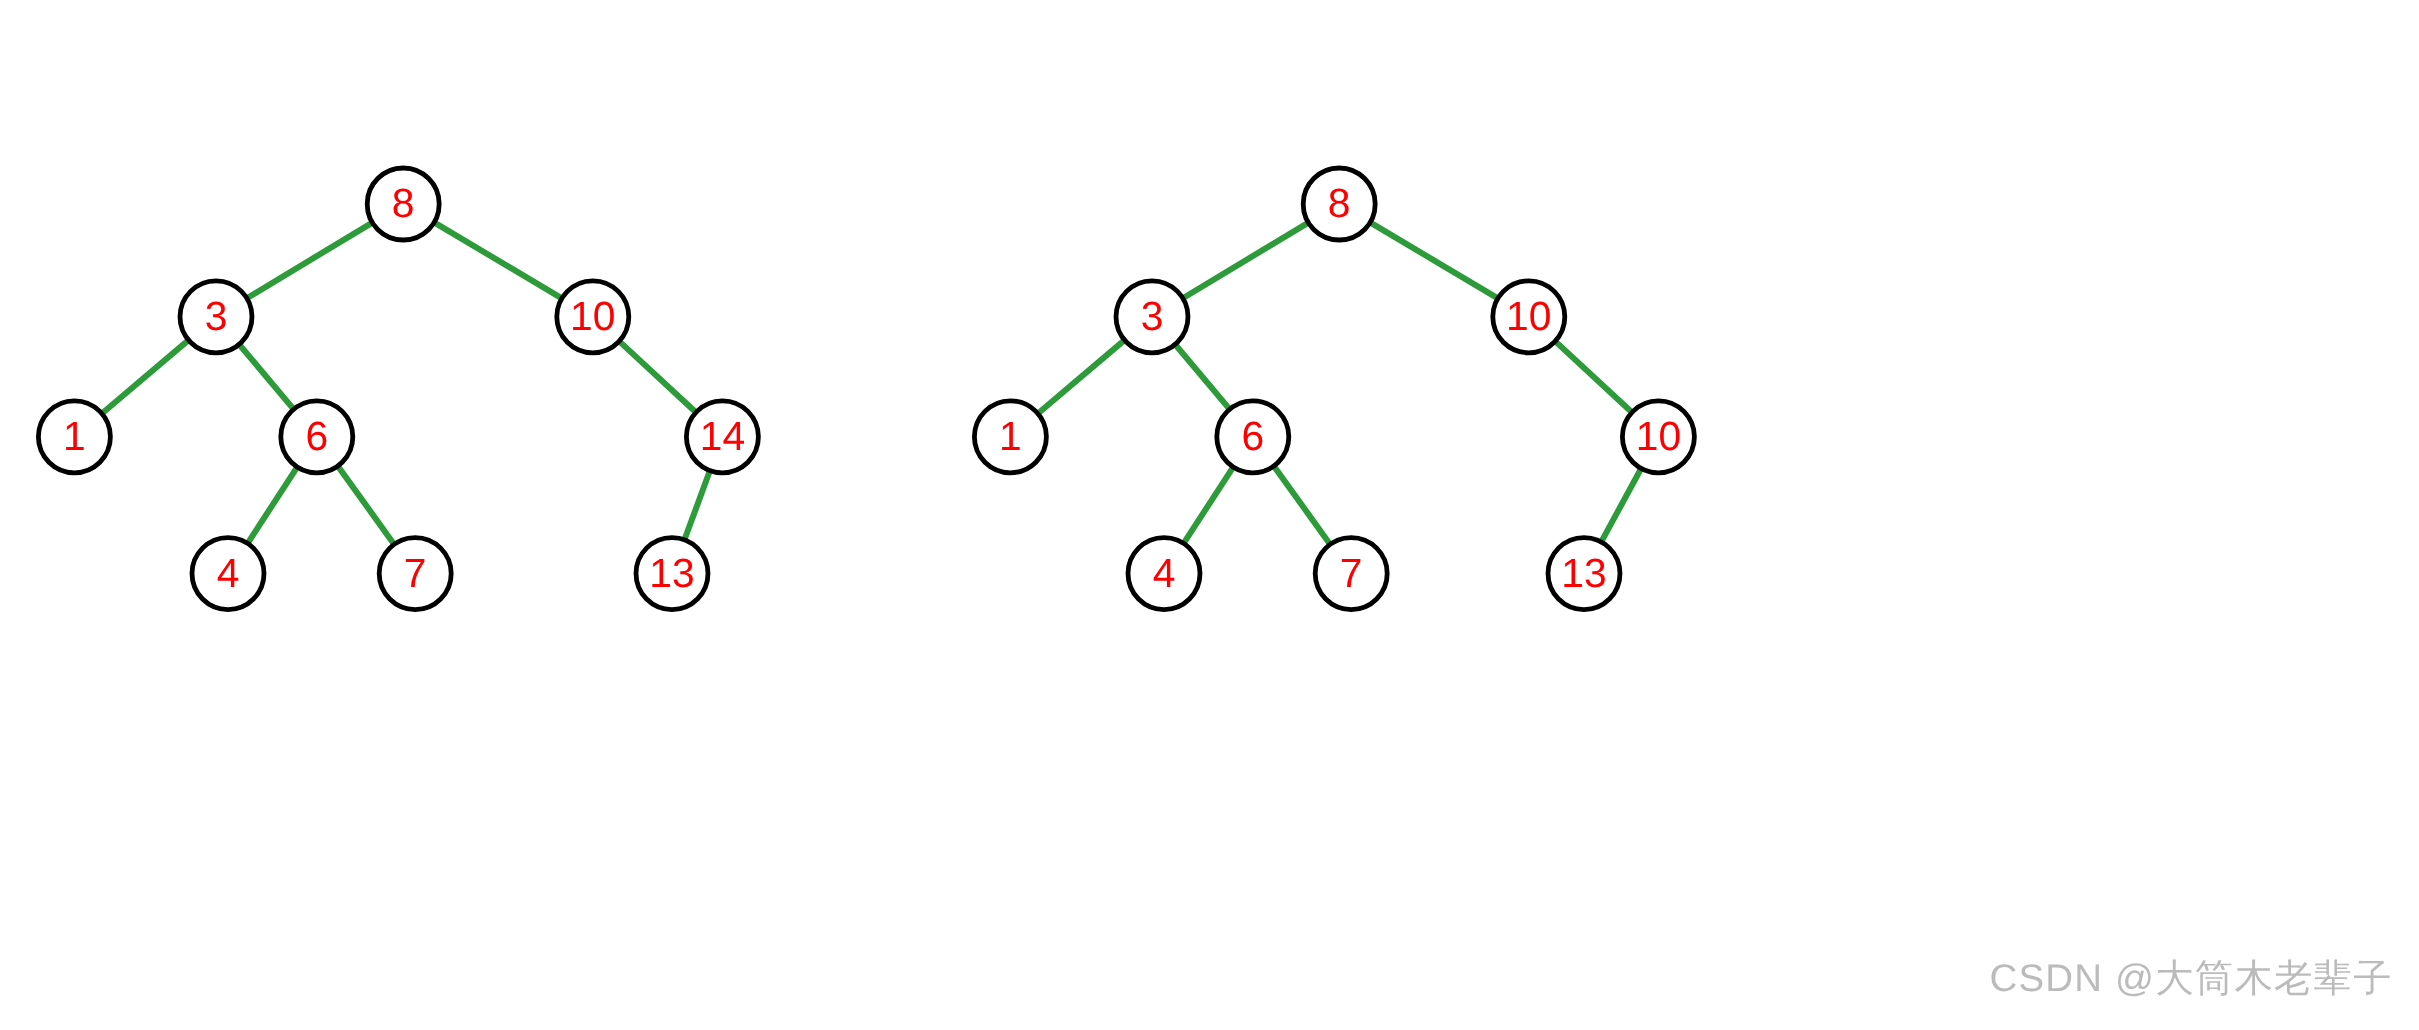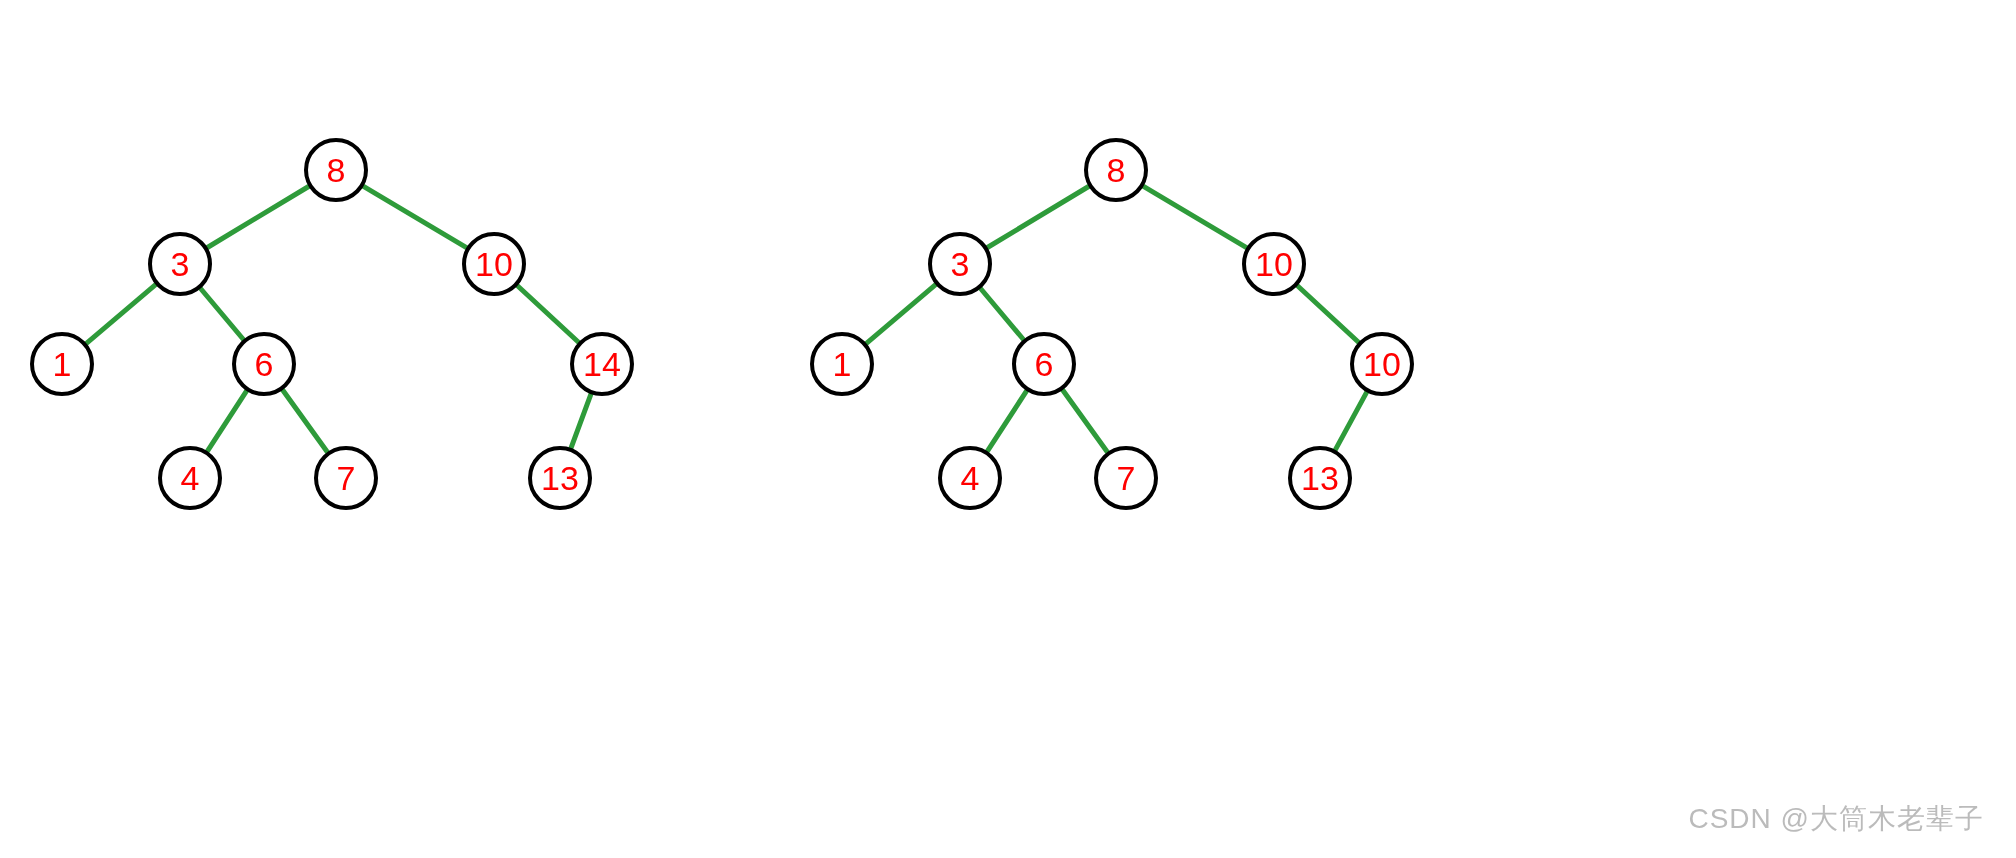--- a/index.html
+++ b/index.html
@@ -34,23 +34,23 @@
     box-sizing: border-box;
     display: flex;
     align-items: center;
     justify-content: center;
     font-size: 34px;
     color: #ff0000;
     font-weight: 400;
   }
   .watermark {
     position: absolute;
-    right: 32px;
+    right: 22px;
     bottom: 20px;
-    font-size: 28px;
+    font-size: 32px;
     color: rgba(120,120,120,0.5);
     letter-spacing: 1px;
   }
 </style>
 </head>
 <body>
 
 <div class="canvas">
   <svg class="edges">
       <line x1="308.59128037482196" y1="186.5155105433765" x2="207.40871962517804" y2="247.4844894566235" stroke="#2e9b3a" stroke-width="5" stroke-linecap="round"></line>

